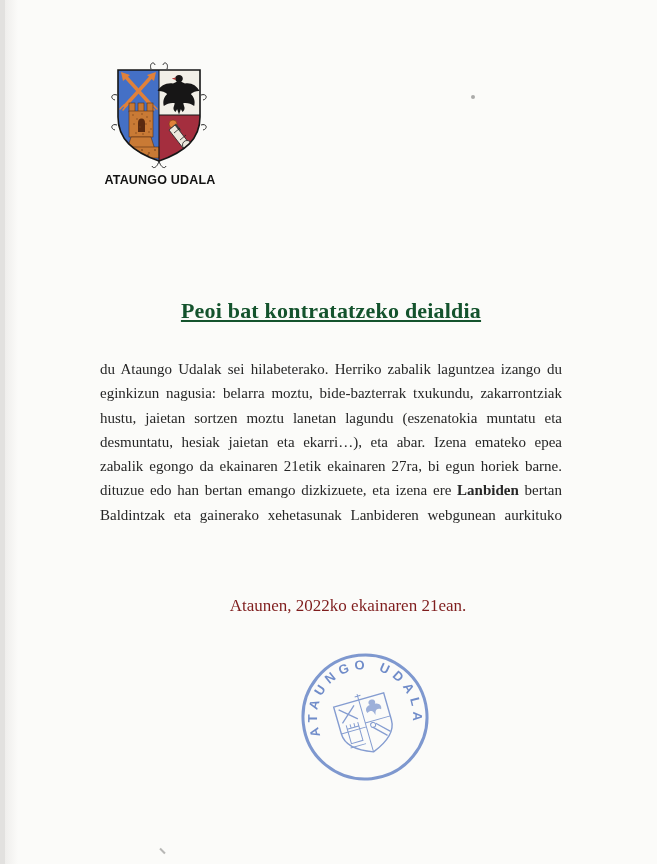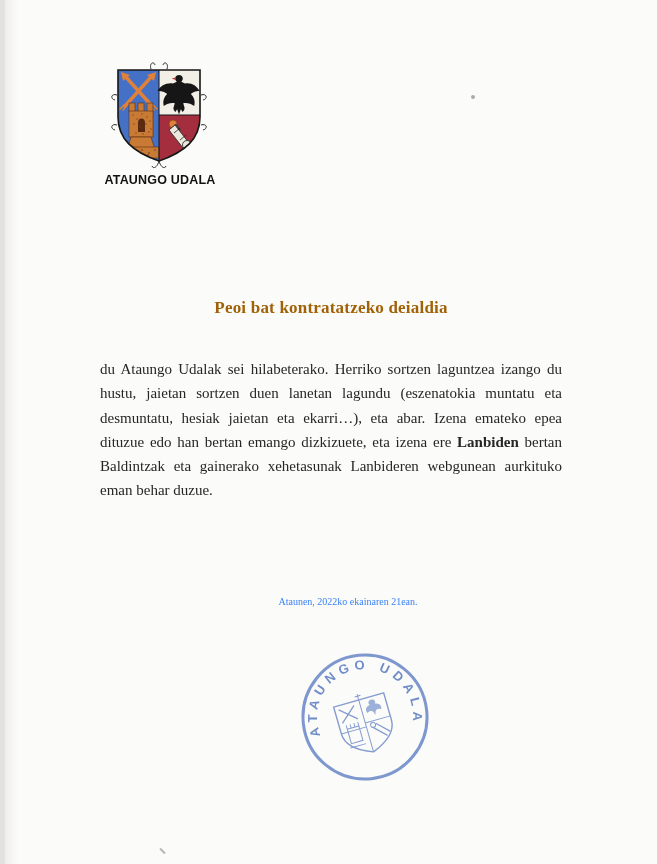--- a/index.html
+++ b/index.html
@@ -19,32 +19,32 @@
 
   .crest{position:absolute;left:109px;top:61px;width:100px;height:116px;}
   .crest-label{
     position:absolute;left:99px;top:173px;width:122px;text-align:center;
     font-family:"Liberation Sans", sans-serif;font-weight:bold;font-size:12.5px;
     letter-spacing:.2px;color:#121212;
   }
 
   .doc-title{
     position:absolute;left:100px;top:298px;width:462px;text-align:center;
-    font-weight:bold;font-size:17px;letter-spacing:.2px;color:#a16207;
+    font-weight:bold;font-size:22px;letter-spacing:.2px;color:#14532d;text-decoration:underline;
   }
   .doc-body{position:absolute;left:100px;top:357px;width:462px;font-size:15px;}
   .body-line{
     height:24.3px;line-height:24.3px;white-space:nowrap;
     text-align:justify;text-align-last:justify;
   }
   .body-line.last{text-align:left;text-align-last:left;}
   .bold-word{font-weight:bold;}
   .date-line{
     position:absolute;left:100px;top:596px;width:462px;box-sizing:border-box;
-    padding-left:34px;text-align:center;font-size:10px;color:#3b82f6;
+    padding-left:34px;text-align:center;font-size:17px;color:#7f1d1d;
   }
 
   .stamp{position:absolute;left:285px;top:637px;width:160px;height:160px;opacity:.88;}
 </style>
 </head>
 <body>
 
 <div class="scan-edge"></div>
 <div class="scan-edge-fade"></div>
 <div class="speck-top"></div>
@@ -138,26 +138,27 @@
 
   <path d="M9,9 H91 V56 C91,78 76,91 50,100 C24,91 9,78 9,56 Z" fill="none" stroke="#161616" stroke-width="1.6"></path>
   <path d="M50,9 V100 M50,54 H91" fill="none" stroke="#161616" stroke-width="1"></path>
 </svg>
 
 <div class="crest-label">ATAUNGO UDALA</div>
 
 <div class="doc-title">Peoi bat kontratatzeko deialdia</div>
 
 <div class="doc-body">
-  <div class="body-line">du Ataungo Udalak sei hilabeterako. Herriko sortzen laguntzea izango du</div>
-  <div class="body-line">hustu, jaietan sortzen duen lanetan lagundu (eszenatokia muntatu eta</div>
+  <div class="body-line">du Ataungo Udalak sei hilabeterako. Herriko zabalik laguntzea izango du</div>
+  <div class="body-line">eginkizun nagusia: belarra moztu, bide-bazterrak txukundu, zakarrontziak</div>
+  <div class="body-line">hustu, jaietan sortzen moztu lanetan lagundu (eszenatokia muntatu eta</div>
   <div class="body-line">desmuntatu, hesiak jaietan eta ekarri…), eta abar. Izena emateko epea</div>
+  <div class="body-line">zabalik egongo da ekainaren 21etik ekainaren 27ra, bi egun horiek barne.</div>
   <div class="body-line"><span>dituzue edo han bertan emango dizkizuete, eta izena ere </span><span class="bold-word">Lanbiden</span><span> bertan</span></div>
   <div class="body-line">Baldintzak eta gainerako xehetasunak Lanbideren webgunean aurkituko</div>
-  <div class="body-line last">eman behar duzue.</div>
 </div>
 
 <div class="date-line">Ataunen, 2022ko ekainaren 21ean.</div>
 
 <svg class="stamp" viewBox="0 0 160 160">
   <g transform="rotate(-6 80 80)" fill="none" stroke="#5d7dc3">
     <circle cx="80" cy="80" r="62" stroke-width="3" opacity="0.9"></circle>
     <path id="stampArc" d="M33.6,92.4 A48,48 0 1 1 126.4,92.4" stroke="none"></path>
     <text font-family="Liberation Sans, sans-serif" font-weight="bold" font-size="13" letter-spacing="5" stroke="none" text-anchor="middle" fill="#5d7dc3">
       <textPath href="#stampArc" startOffset="50%">ATAUNGO UDALA</textPath>

